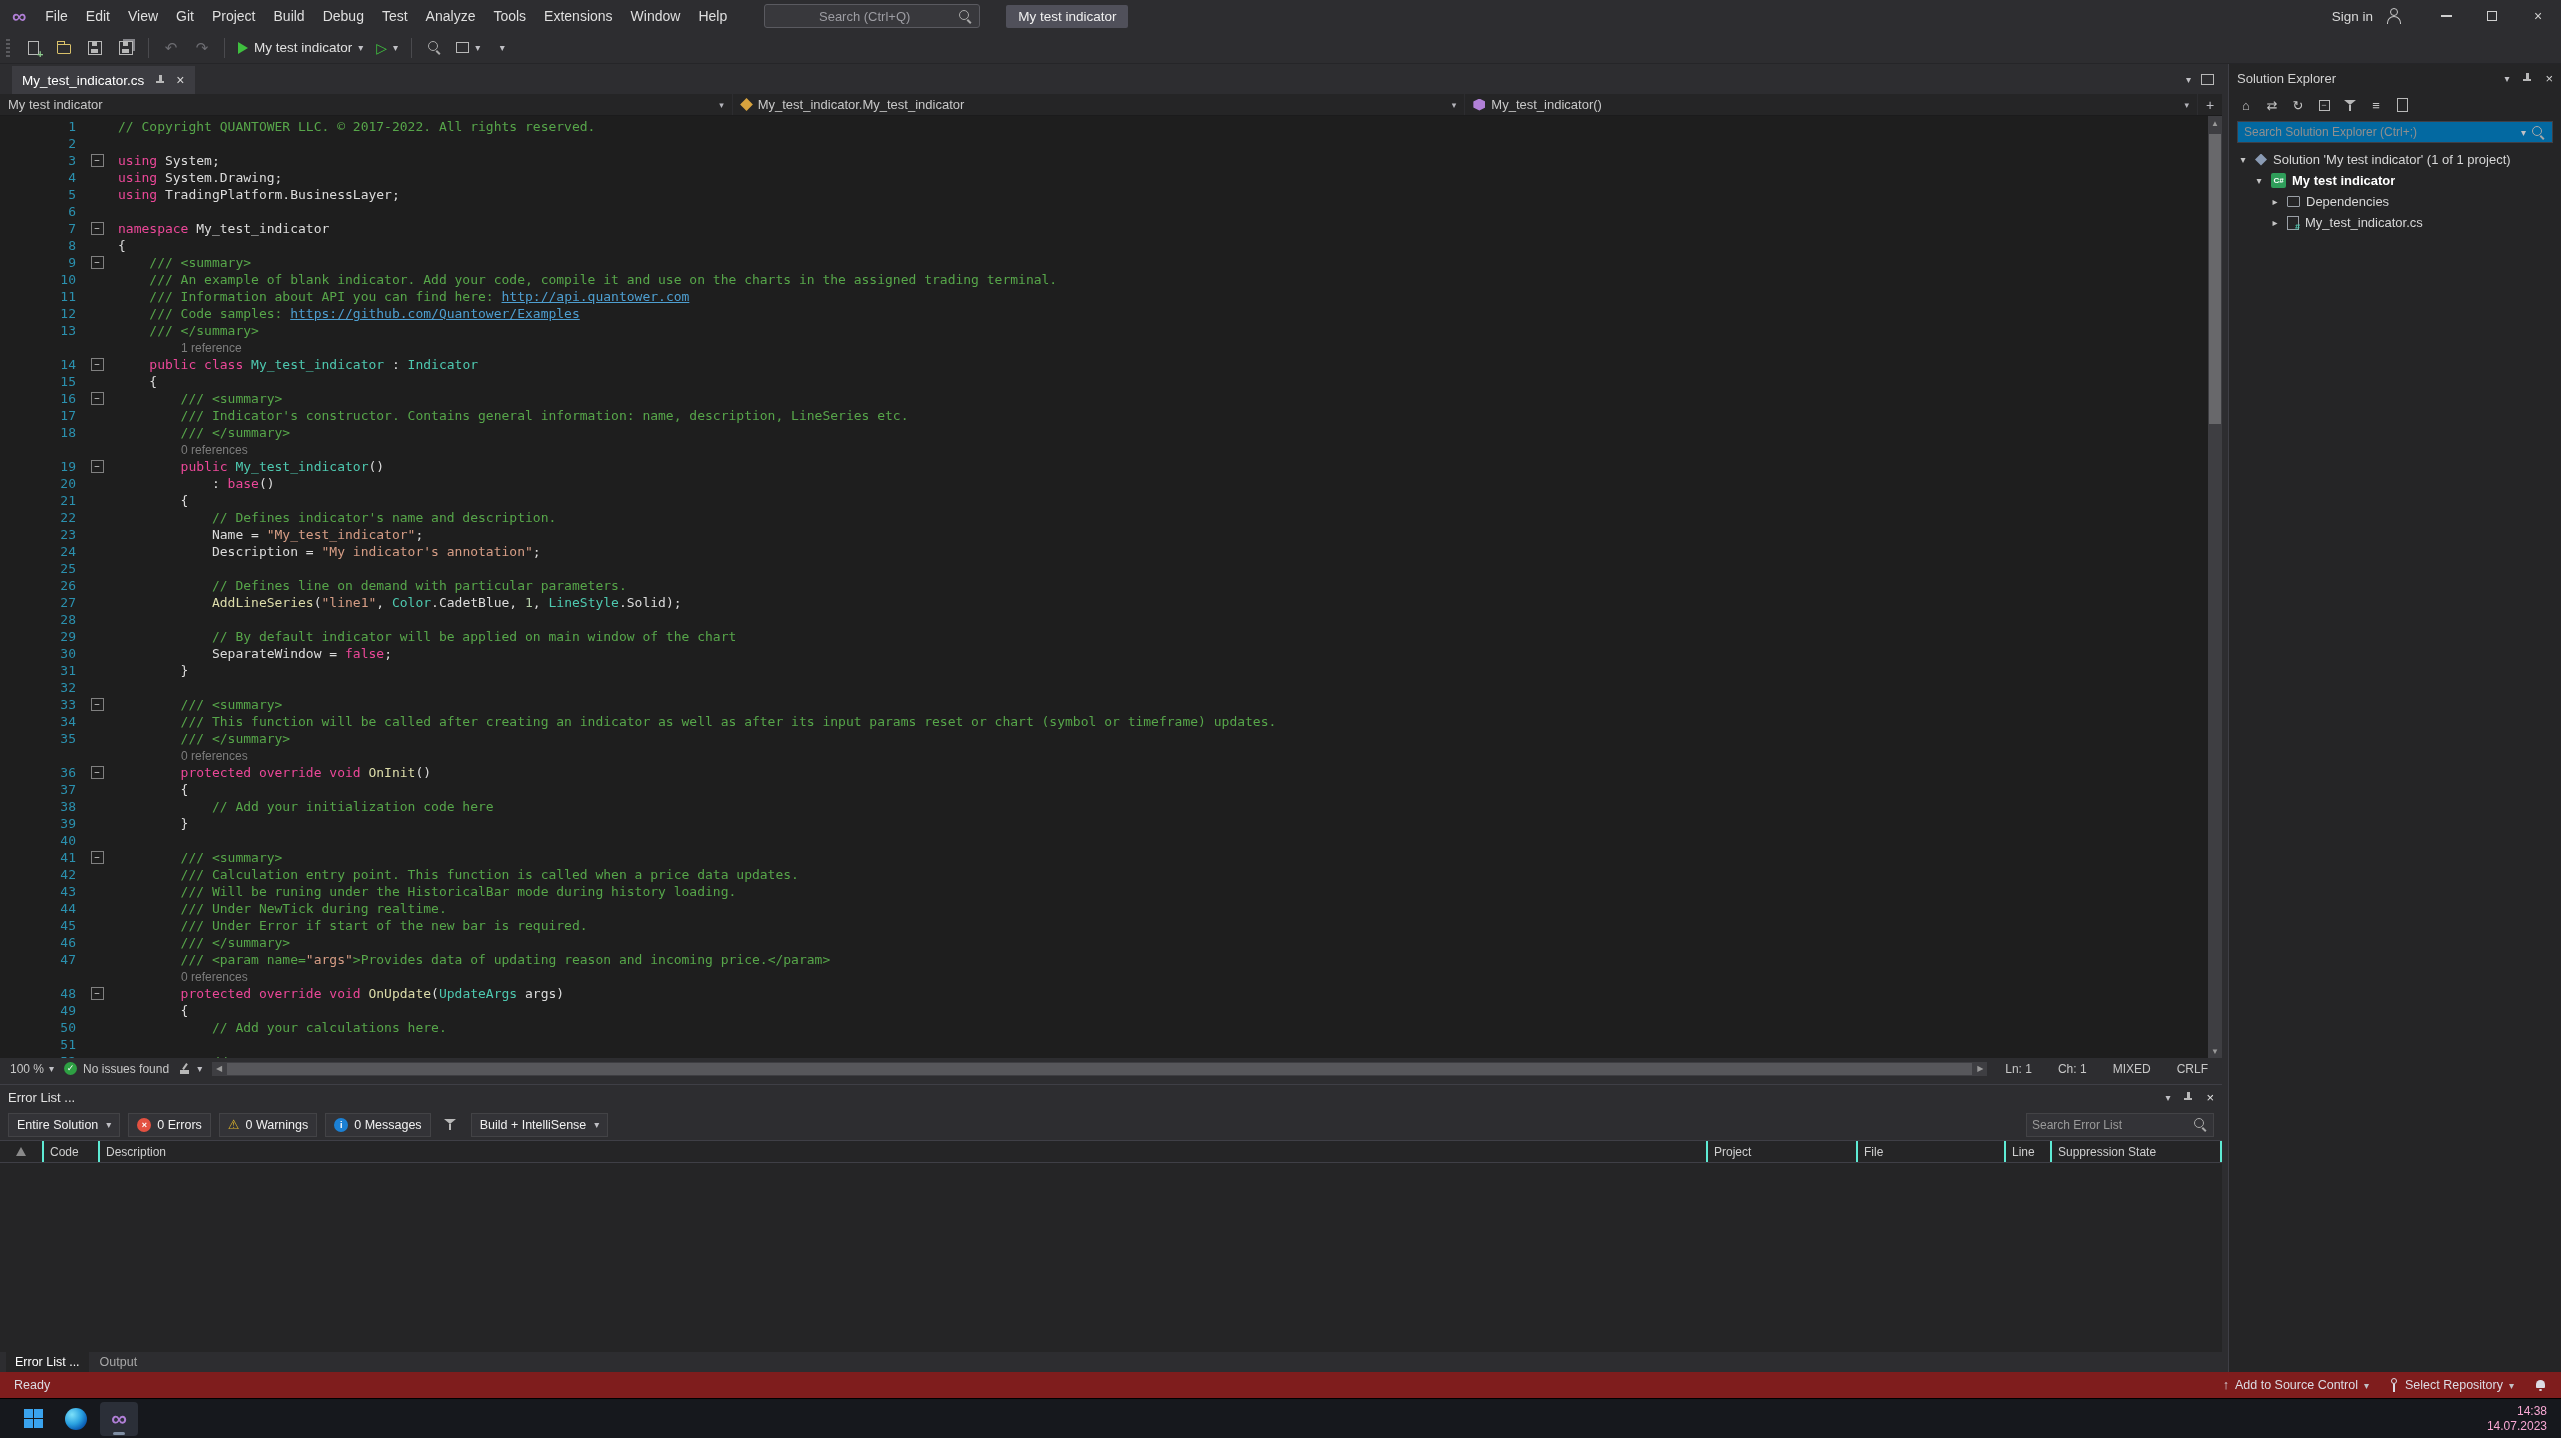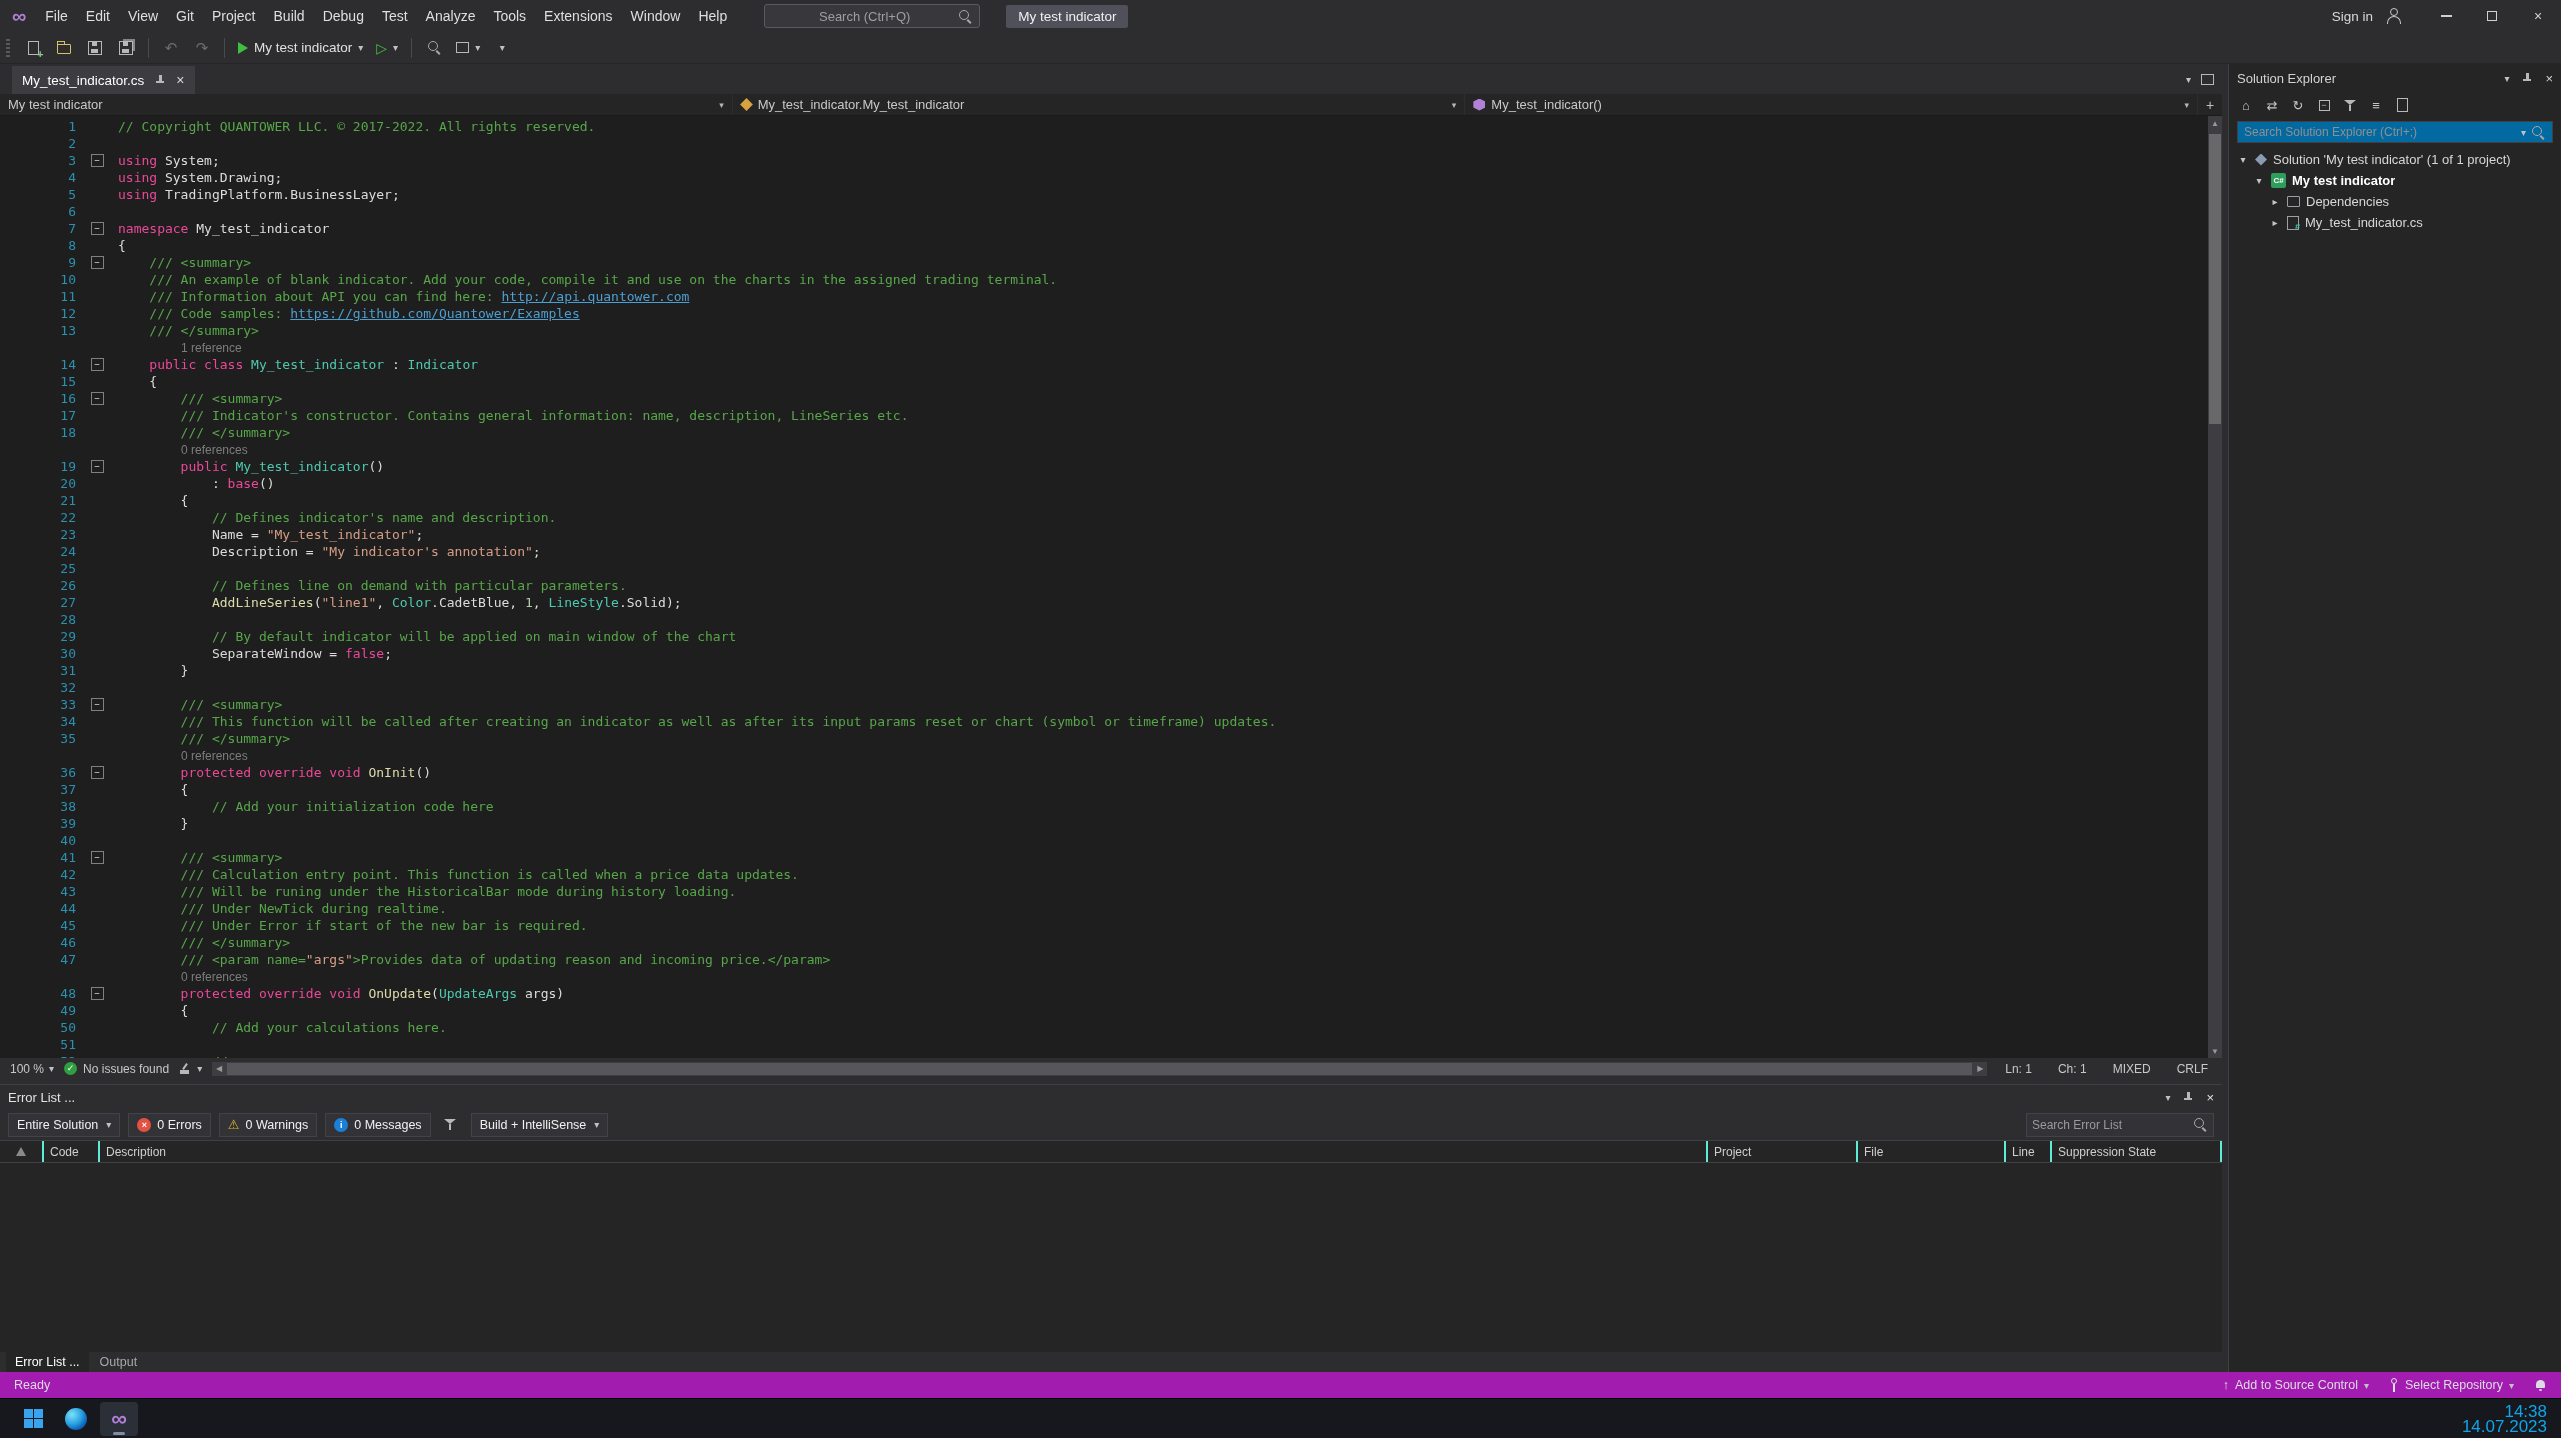--- a/index.html
+++ b/index.html
@@ -143,39 +143,39 @@
   .se-ico { flex:0 0 auto; display:inline-block; }
   .se-ico-solution { width:12px; height:12px; background:#8a9bb4; clip-path:polygon(50% 0,100% 50%,50% 100%,0 50%); }
   .se-ico-project { width:15px; height:15px; background:#2f9e5a; border-radius:2px; color:#fff; font-size:8px; font-weight:bold; text-align:center; line-height:15px; }
   .se-ico-project::before { content:"C#"; }
   .se-ico-dependencies { width:13px; height:11px; border:1.5px solid #9aa0a6; border-radius:1px; }
   .se-ico-csfile { width:12px; height:14px; border:1.5px solid #9aa0a6; position:relative; }
   .se-ico-csfile::before { content:"#"; color:#4ec9b0; font-size:9px; font-weight:bold; position:absolute; right:-2px; bottom:-3px; }
   .tree-label { white-space:nowrap; overflow:hidden; text-overflow:ellipsis; }
 
   
-  .statusbar { height:26px; background:#a21caf; display:flex; align-items:center; padding:0 14px; font-size:12.5px; color:#dcdce4; flex:0 0 auto; }
+  .statusbar { height:26px; background:#7f1d1d; display:flex; align-items:center; padding:0 14px; font-size:12.5px; color:#dcdce4; flex:0 0 auto; }
   .sb-right { margin-left:auto; display:flex; align-items:center; gap:20px; }
   .sb-item { display:flex; align-items:center; gap:6px; }
   .icon-branch { position:relative; width:10px; height:15px; display:inline-block; }
   .icon-branch::before { content:""; position:absolute; left:2px; top:0; width:4px; height:4px; border:1.5px solid #dcdce4; border-radius:50%; }
   .icon-branch::after { content:""; position:absolute; left:4px; top:6px; width:1.5px; height:8px; background:#dcdce4; }
   .icon-bell { position:relative; width:13px; height:13px; display:inline-block; }
   .icon-bell::before { content:""; position:absolute; left:2px; top:1px; width:9px; height:8px; background:#dcdce4; border-radius:5px 5px 1px 1px; }
   .icon-bell::after { content:""; position:absolute; left:5px; top:10px; width:3px; height:2px; background:#dcdce4; border-radius:50%; }
 
   
   .taskbar { height:40px; background:#16181d; border-top:1px solid #000; display:flex; align-items:center; padding:0 14px; flex:0 0 auto; }
   .tk-btn { width:38px; height:34px; display:flex; align-items:center; justify-content:center; border-radius:4px; margin-right:5px; position:relative; }
   .tk-active { background:#2b2f38; }
   .tk-active::after { content:""; position:absolute; bottom:1px; left:13px; width:12px; height:3px; border-radius:2px; background:#7a8levels; background:#7f8ea3; }
   .icon-win { width:19px; height:19px; background-image:linear-gradient(#3aa3ee,#3aa3ee),linear-gradient(#3aa3ee,#3aa3ee),linear-gradient(#3aa3ee,#3aa3ee),linear-gradient(#3aa3ee,#3aa3ee); background-size:9px 9px; background-position:0 0,10px 0,0 10px,10px 10px; background-repeat:no-repeat; }
   .icon-edge { width:22px; height:22px; border-radius:50%; background:radial-gradient(circle at 32% 30%, #7ce0f9, #2aa1e0 45%, #0d62b8 72%, #0a3d7a); }
   .tk-vslogo { font-size:22px; font-weight:bold; color:#b07fd6; line-height:22px; }
-  .clock { margin-left:auto; text-align:right; font-size:17px; line-height:15px; color:#0ea5e9; }
+  .clock { margin-left:auto; text-align:right; font-size:12px; line-height:15px; color:#f9a8d4; }
 </style>
 </head>
 <body>
 
 <div class="screen">
 
   <div class="titlebar">
     <span class="vs-logo">∞</span>
     <div class="menu-bar">
         <div class="menu-item">File</div>

